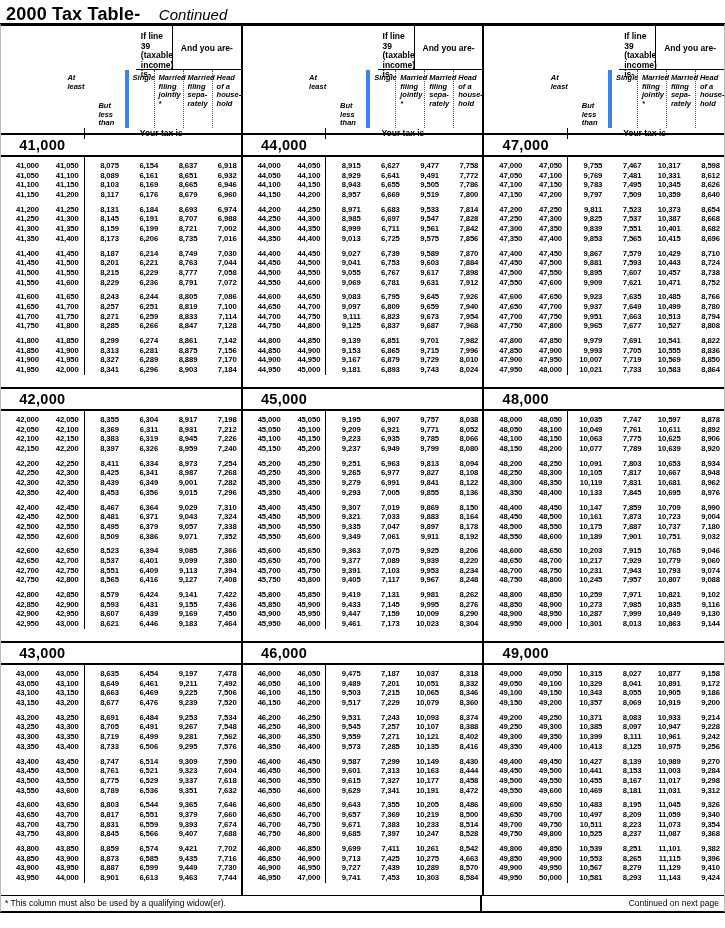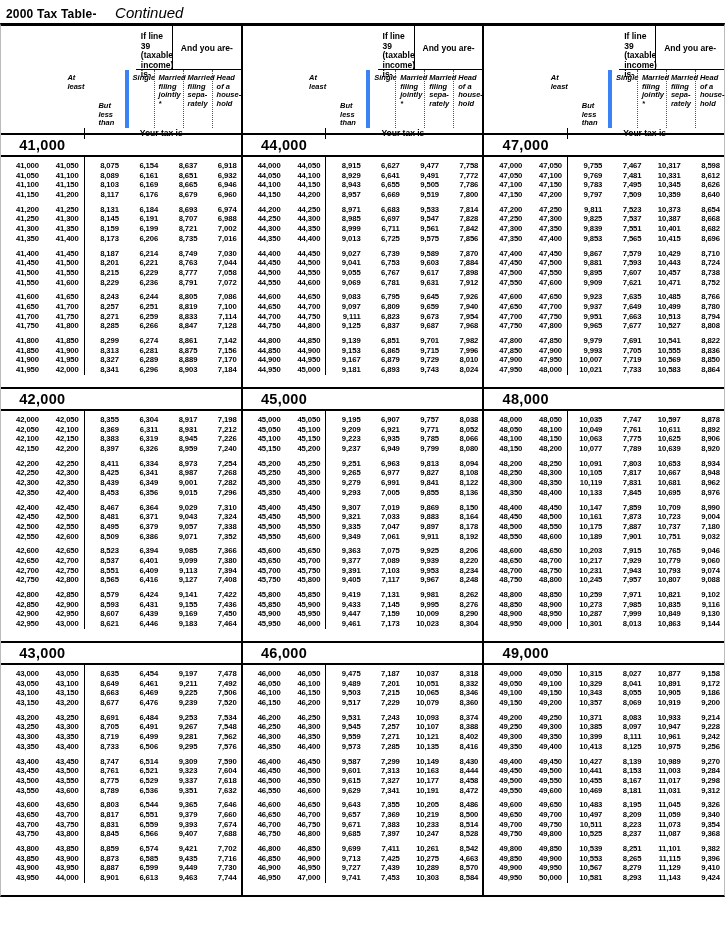--- a/index.html
+++ b/index.html
@@ -1,20 +1,20 @@
 <!DOCTYPE html>
 <html><head>
 <meta charset="utf-8">
 <style>
   * { box-sizing: border-box; margin: 0; padding: 0; }
   html,body { background:#fff; }
   .page { width:725px; height:928px; background:#fff; color:#000;
           font-family:"Liberation Sans","DejaVu Sans",sans-serif; position:relative; overflow:hidden; }
   .title { height:23px; padding:4px 0 0 6px; white-space:nowrap; }
-  .title-main { font-size:12px; font-weight:bold; letter-spacing:.2px; }
+  .title-main { font-size:18px; font-weight:bold; letter-spacing:.2px; }
   .title-cont { font-size:15px; font-style:italic; margin-left:14px; }
   .doc { border-top:3px solid #000; border-bottom:2px solid #000;
          border-left:1px solid #bbb; border-right:1px solid #bbb; }
   .table { display:flex; }
   .colgroup { flex:1 1 0; min-width:0; }
   .colgroup + .colgroup { border-left:2px solid #000; }
 
   .header { height:107px; display:flex; flex-direction:column;align-items:flex-end; }
   .hrow-a { height:44px; display:flex; border-bottom:1px solid #000; }
   .h-income-label { width:34.5%; padding:6px 2px 0 5px; font-size:8.5px; font-weight:bold;
@@ -1757,14 +1757,18 @@
                     <span class="c c3">8,293</span>
                     <span class="c c4">11,143</span>
                     <span class="c c5">9,424</span>
                   </div>
                 </div>
               </div>
   </div>
 </div>
   </div>
 </div>
+    <div class="footer">
+      <div class="footnote">* This column must also be used by a qualifying widow(er).</div>
+      <div class="continued">Continued on next page</div>
+    </div>
   </div>
 </div>
 
 </body></html>

